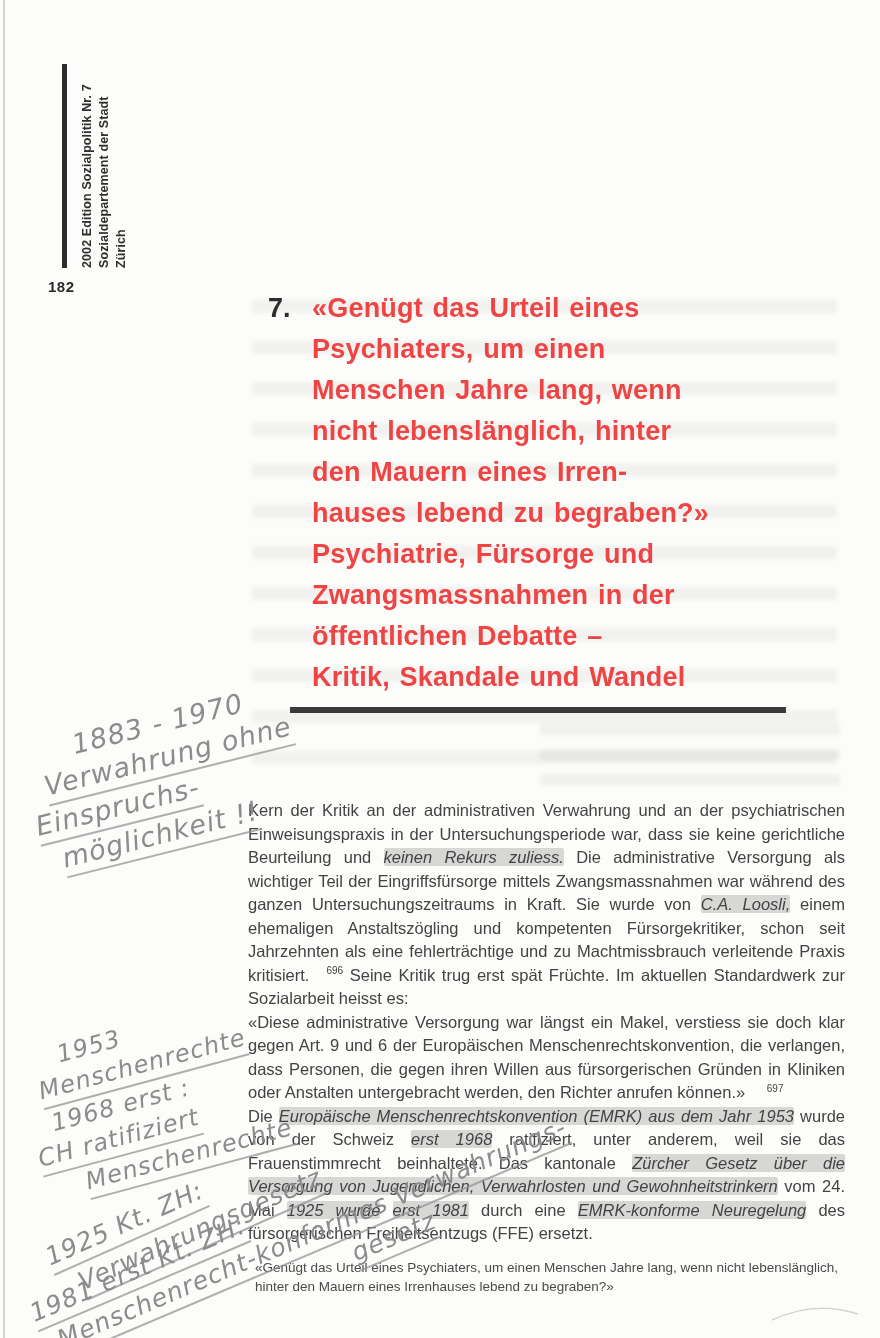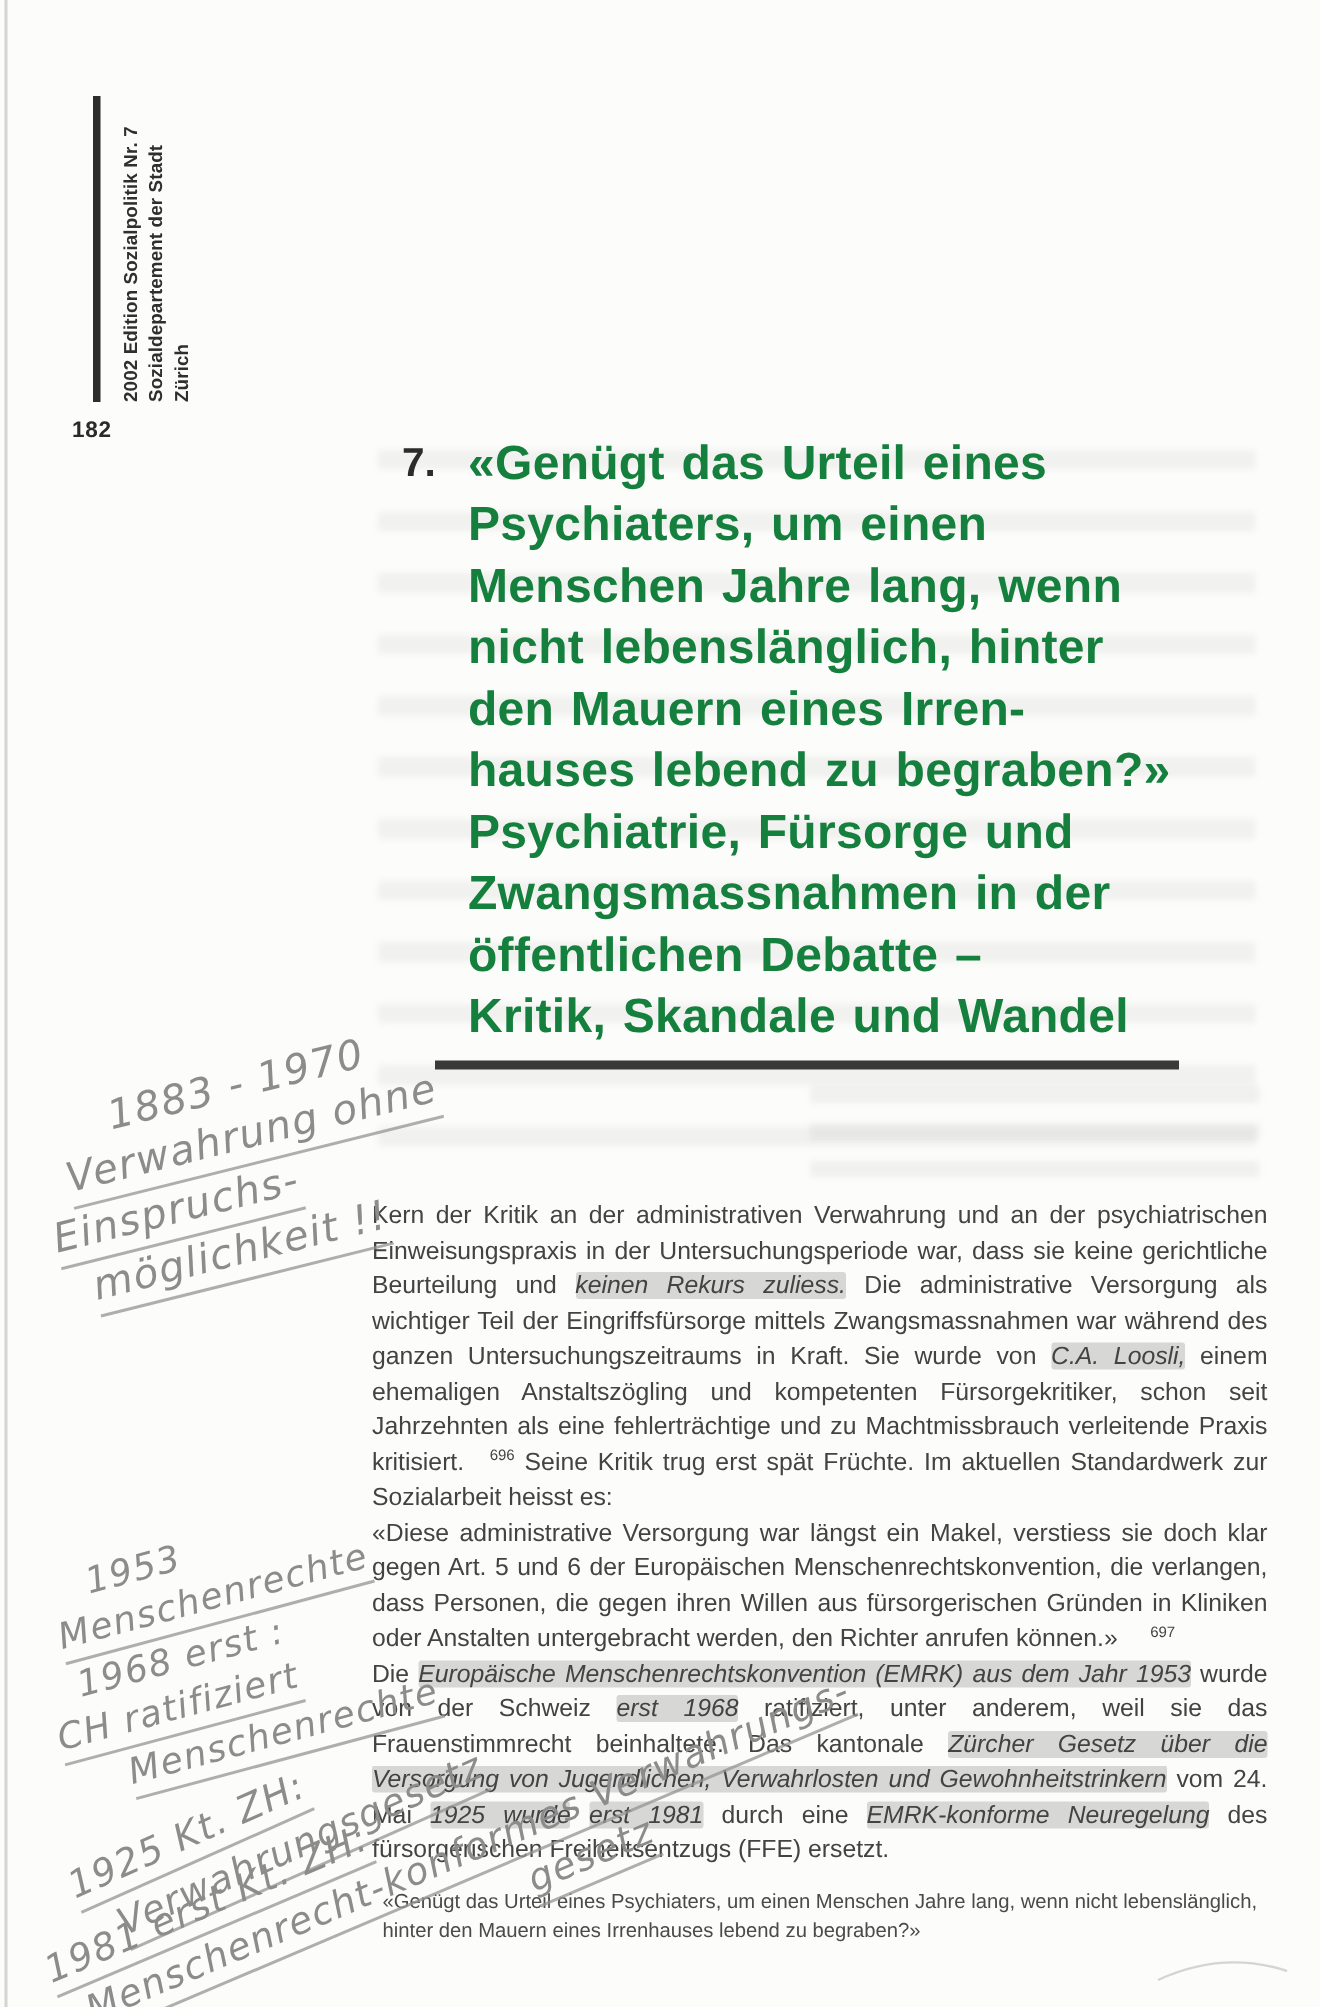--- a/index.html
+++ b/index.html
@@ -29,21 +29,21 @@
     position:absolute;left:79px;top:268px;width:204px;
     transform:rotate(-90deg);transform-origin:left top;
     font-size:12.5px;font-weight:bold;line-height:17px;color:#2f2f2f;
     white-space:pre-line;letter-spacing:.1px;
   }
   .page-number{position:absolute;left:48px;top:278px;font-size:15px;font-weight:bold;color:#2a2a2a;letter-spacing:.5px;}
   
   .chapter-heading{position:absolute;left:268px;top:288px;width:560px;display:flex;align-items:flex-start;}
   .chapter-number{flex:0 0 44px;font-size:27px;font-weight:bold;color:#2c2c2c;line-height:41px;}
   .chapter-title{
-    margin:0;font-size:32px;font-weight:bold;color:#15803d;
+    margin:0;font-size:27px;font-weight:bold;color:#ef4444;
     line-height:41px;white-space:pre-line;letter-spacing:.2px;word-spacing:2px;
   }
   .title-rule{position:absolute;left:290px;top:707px;width:496px;height:6px;background:#3a3a3a;}
   
   .body-text{position:absolute;left:248px;top:799px;width:597px;font-size:16.5px;line-height:23.5px;text-align:justify;color:#434343;}
   .body-text p{margin:0;}
   .body-text sup{font-size:10px;line-height:0;vertical-align:super;margin-left:17px;}
   .hl{background:rgba(156,156,156,0.38);border-radius:2px;box-decoration-break:clone;font-style:italic;-webkit-box-decoration-break:clone;}
   
   .running-footer{position:absolute;left:255px;top:1258px;width:608px;font-size:13.5px;line-height:19px;color:#4a4a4a;}
@@ -97,21 +97,21 @@
 hauses lebend zu begraben?»
 Psychiatrie, Fürsorge und
 Zwangsmassnahmen in der
 öffentlichen Debatte  –
 Kritik, Skandale und Wandel</h1>
   </header>
   <div class="title-rule"></div>
 
   <section class="body-text">
     <p><span>Kern der Kritik an der administrativen Verwahrung und an der psychiatrischen Einweisungspraxis in der Untersuchungsperiode war, dass sie keine gerichtliche Beurteilung und </span><span class="hl">keinen Rekurs zuliess.</span><span> Die administrative Versorgung als wichtiger Teil der Eingriffsfürsorge mittels Zwangsmassnahmen war während des ganzen Untersuchungszeitraums in Kraft. Sie wurde von </span><span class="hl">C.A. Loosli,</span><span> einem ehemaligen Anstaltszögling und kompetenten Fürsorgekritiker, schon seit Jahrzehnten als eine fehlerträchtige und zu Machtmissbrauch verleitende Praxis kritisiert.</span><sup>696</sup><span> Seine Kritik trug erst spät Früchte. Im aktuellen Standardwerk zur Sozialarbeit heisst es:</span></p>
-    <p><span>«Diese administrative Versorgung war längst ein Makel, verstiess sie doch klar gegen Art. 5 und 6 der Europäischen Menschenrechtskonvention, die verlangen, dass Personen, die gegen ihren Willen aus fürsorgerischen Gründen in Kliniken oder Anstalten untergebracht werden, den Richter anrufen können.» </span><sup>697</sup></p>
+    <p><span>«Diese administrative Versorgung war längst ein Makel, verstiess sie doch klar gegen Art. 9 und 6 der Europäischen Menschenrechtskonvention, die verlangen, dass Personen, die gegen ihren Willen aus fürsorgerischen Gründen in Kliniken oder Anstalten untergebracht werden, den Richter anrufen können.» </span><sup>697</sup></p>
     <p><span>Die </span><span class="hl">Europäische Menschenrechtskonvention (EMRK) aus dem Jahr 1953</span><span> wurde von der Schweiz </span><span class="hl">erst 1968</span><span> ratifiziert, unter anderem, weil sie das Frauenstimmrecht beinhaltete. Das kantonale </span><span class="hl">Zürcher Gesetz über die Versorgung von Jugendlichen, Verwahrlosten und Gewohnheitstrinkern</span><span> vom 24. Mai </span><span class="hl">1925 wurde</span><span> </span><span class="hl">erst 1981</span><span> durch eine </span><span class="hl">EMRK-konforme Neuregelung</span><span> des fürsorgerischen Freiheitsentzugs (FFE) ersetzt.</span></p>
   </section>
 
   <footer class="running-footer">
     <p>«Genügt das Urteil eines Psychiaters, um einen Menschen Jahre lang, wenn nicht lebenslänglich, hinter den Mauern eines Irrenhauses lebend zu begraben?»</p>
   </footer>
 
   <div class="annotation annot-1">
       <div class="a-line">1883 - 1970</div>
       <div class="a-line u">Verwahrung ohne</div>

